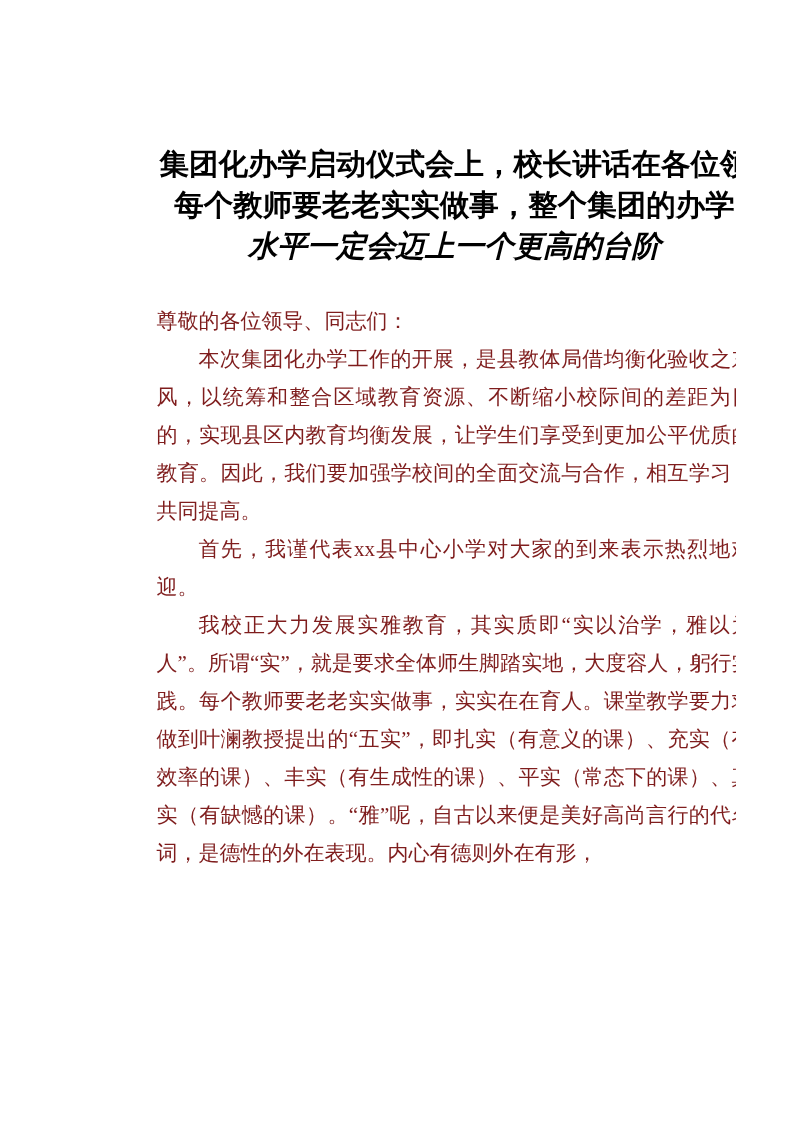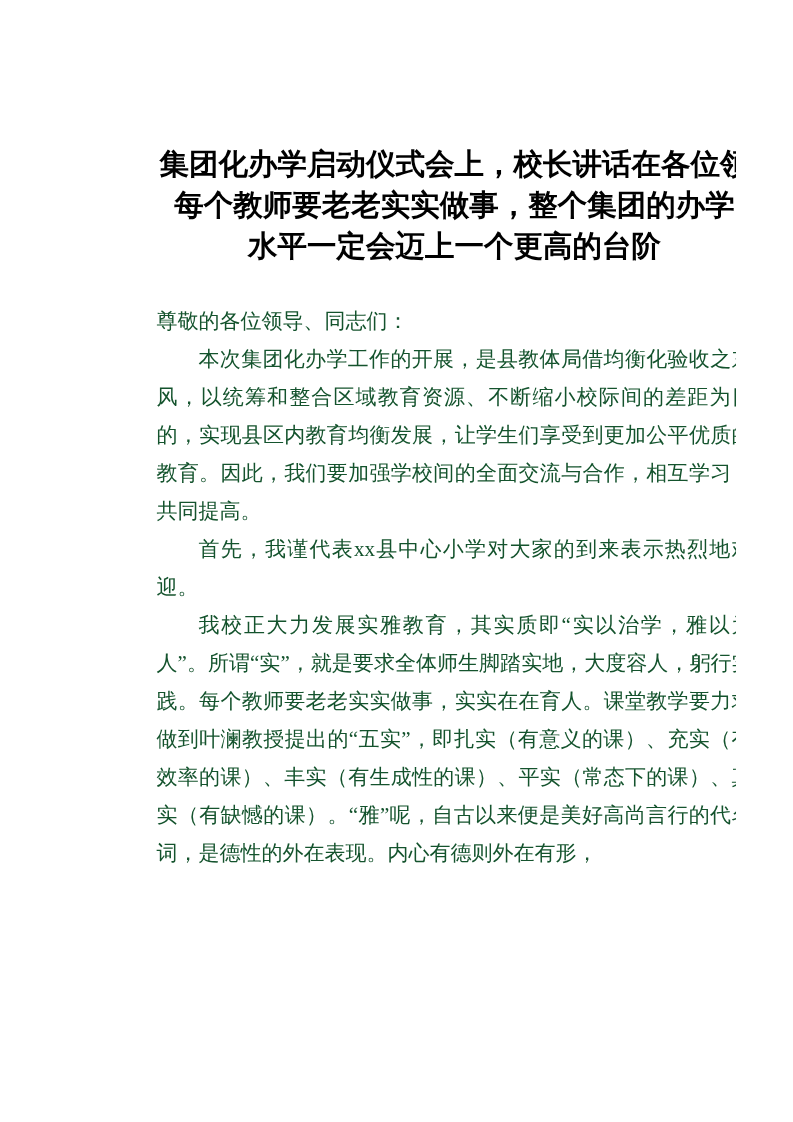--- a/index.html
+++ b/index.html
@@ -36,29 +36,30 @@
     text-align-last: center;
     letter-spacing: 0px;
     margin: 0 0 0 0;
     word-break: break-all;
   }
   .doc-title .tline {
     display: block;
   }
   .doc-title .tline:last-child {
     text-align: left;
+    font-style: italic;
   }
   .body-block {
     margin-top: 36px;
   }
   p.para {
     font-family: "Liberation Serif", "DejaVu Serif", serif;
     font-size: 21px;
     line-height: 38px;
-    color: #14532d;
+    color: #7f1d1d;
     margin: 0;
     padding: 0;
     text-align: justify;
     text-justify: inter-character;
     text-align-last: left;
     word-break: break-all;
     white-space: normal;
   }
   p.para.indent {
     text-indent: 42px;

